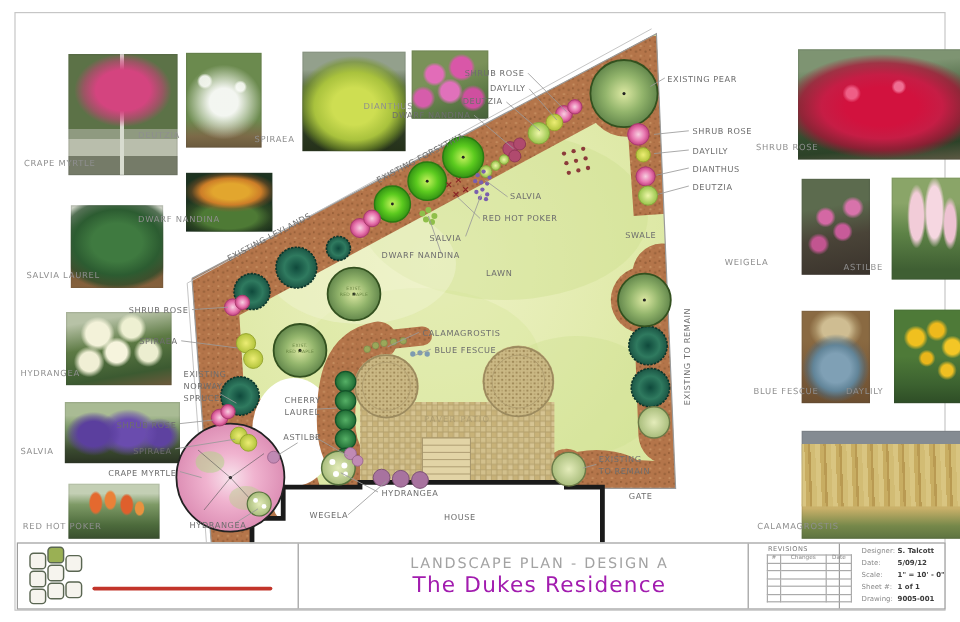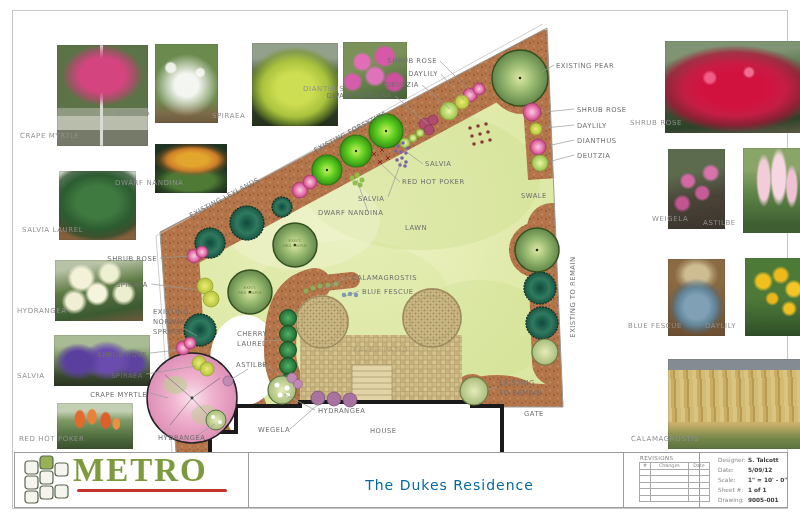--- a/index.html
+++ b/index.html
@@ -92,21 +92,21 @@
   .lbl-faint{font-family:"DejaVu Sans",sans-serif;font-size:7px;fill:#9a8c66;opacity:.55;letter-spacing:1px;}
   .ldr{stroke:#9a9a9a;stroke-width:.7;fill:none;}
   
   .strip{position:absolute;left:14px;top:452px;width:772px;height:54px;border:1px solid #9c9c9c;background:#fff;}
   .vline{position:absolute;top:0;height:100%;width:0;border-left:1px solid #9c9c9c;}
   .metro{position:absolute;left:58px;top:-1px;font-family:"Liberation Serif","DejaVu Serif",serif;
     font-weight:bold;font-size:33px;color:#7d9b3e;letter-spacing:2px;}
   .metro-line{position:absolute;left:62px;top:36px;width:150px;height:2.5px;background:#c2342a;border-radius:2px;}
   .metro-sub{position:absolute;left:61px;top:40px;font-size:8.6px;font-weight:bold;color:#1d4a21;letter-spacing:.3px;}
   .tb1{position:absolute;left:247px;top:9px;width:375px;text-align:center;font-size:12px;color:#a3a3a3;letter-spacing:1.5px;}
-  .tb2{position:absolute;left:247px;top:24px;width:375px;text-align:center;font-size:14px;color:#0369a1;letter-spacing:1px;}
+  .tb2{position:absolute;left:247px;top:24px;width:375px;text-align:center;font-size:18px;color:#a21caf;letter-spacing:1px;}
   .rev-box{position:absolute;left:622px;top:0;width:76px;height:54px;}
   .rev-title{position:absolute;left:3px;top:2px;font-size:5.5px;color:#777;letter-spacing:.4px;}
   .rev-table{position:absolute;left:2px;top:9px;width:71px;border-collapse:collapse;}
   .rev-table th,.rev-table td{border:1px solid #aaa;font-size:4.8px;color:#888;font-weight:normal;
     height:5.5px;padding:0 1px;text-align:center;}
   .info-box{position:absolute;left:698px;top:0;width:87px;height:54px;font-size:5.8px;}
   .info-row{position:absolute;left:5px;display:flex;}
   .il{color:#8a8a8a;width:30px;}
   .iv{color:#3a3a3a;font-weight:bold;}
 </style>
@@ -132,21 +132,21 @@
   <figure class="photo ph-nandina" style="left:115px;top:128px;width:72px;height:49px"></figure>
   <div class="pcap" style="left:115px;top:179px">DWARF NANDINA</div>
   <figure class="photo ph-spiraea" style="left:212px;top:27px;width:86px;height:83px"></figure>
   <div class="pcap" style="left:212px;top:112px">SPIRAEA</div>
   <figure class="photo ph-dianthus" style="left:303px;top:26px;width:64px;height:57px"></figure>
   <div class="pcap" style="left:303px;top:85px">DIANTHUS</div>
 
   <figure class="photo ph-rose" style="left:625px;top:25px;width:140px;height:92px"></figure>
   <div class="pcap" style="left:630px;top:119px">SHRUB ROSE</div>
   <figure class="photo ph-weigela" style="left:628px;top:133px;width:57px;height:80px"></figure>
-  <div class="pcap" style="left:652px;top:215px">WEIGELA</div>
+  <div class="pcap" style="left:604px;top:215px">WEIGELA</div>
   <figure class="photo ph-astilbe" style="left:703px;top:132px;width:65px;height:85px"></figure>
   <div class="pcap" style="left:703px;top:219px">ASTILBE</div>
   <figure class="photo ph-fescue" style="left:628px;top:243px;width:57px;height:77px"></figure>
   <div class="pcap" style="left:628px;top:322px">BLUE FESCUE</div>
   <figure class="photo ph-daylily" style="left:705px;top:242px;width:65px;height:78px"></figure>
   <div class="pcap" style="left:705px;top:322px">DAYLILY</div>
   <figure class="photo ph-cala" style="left:628px;top:343px;width:140px;height:90px"></figure>
   <div class="pcap" style="left:631px;top:435px">CALAMAGROSTIS</div>
 
   <svg class="plan-svg" width="800" height="518" viewBox="0 0 800 518">
@@ -530,23 +530,23 @@
         <rect x="2" y="6" width="13" height="13" rx="3"></rect>
         <rect x="2" y="21" width="13" height="13" rx="3"></rect>
         <rect x="2" y="36" width="13" height="12" rx="3"></rect>
         <rect x="17" y="1" width="13" height="13" rx="3" fill="#9ab054"></rect>
         <rect x="17" y="16" width="13" height="13" rx="3"></rect>
         <rect x="17" y="31" width="13" height="13" rx="3"></rect>
         <rect x="32" y="8" width="13" height="13" rx="3"></rect>
         <rect x="32" y="30" width="13" height="13" rx="3"></rect>
       </g>
     </svg>
-    <div class="metro">METRO</div>
     <div class="metro-line"></div>
 
+    <div class="tb1">LANDSCAPE PLAN - DESIGN A</div>
     <div class="tb2">The Dukes Residence</div>
 
     <div class="rev-box">
       <div class="rev-title">REVISIONS</div>
       <table class="rev-table">
         <tbody>
             <tr>
           <th style="width:9px">#</th>
           <th style="width:40px">Changes</th>
           <th style="width:20px">Date</th>

